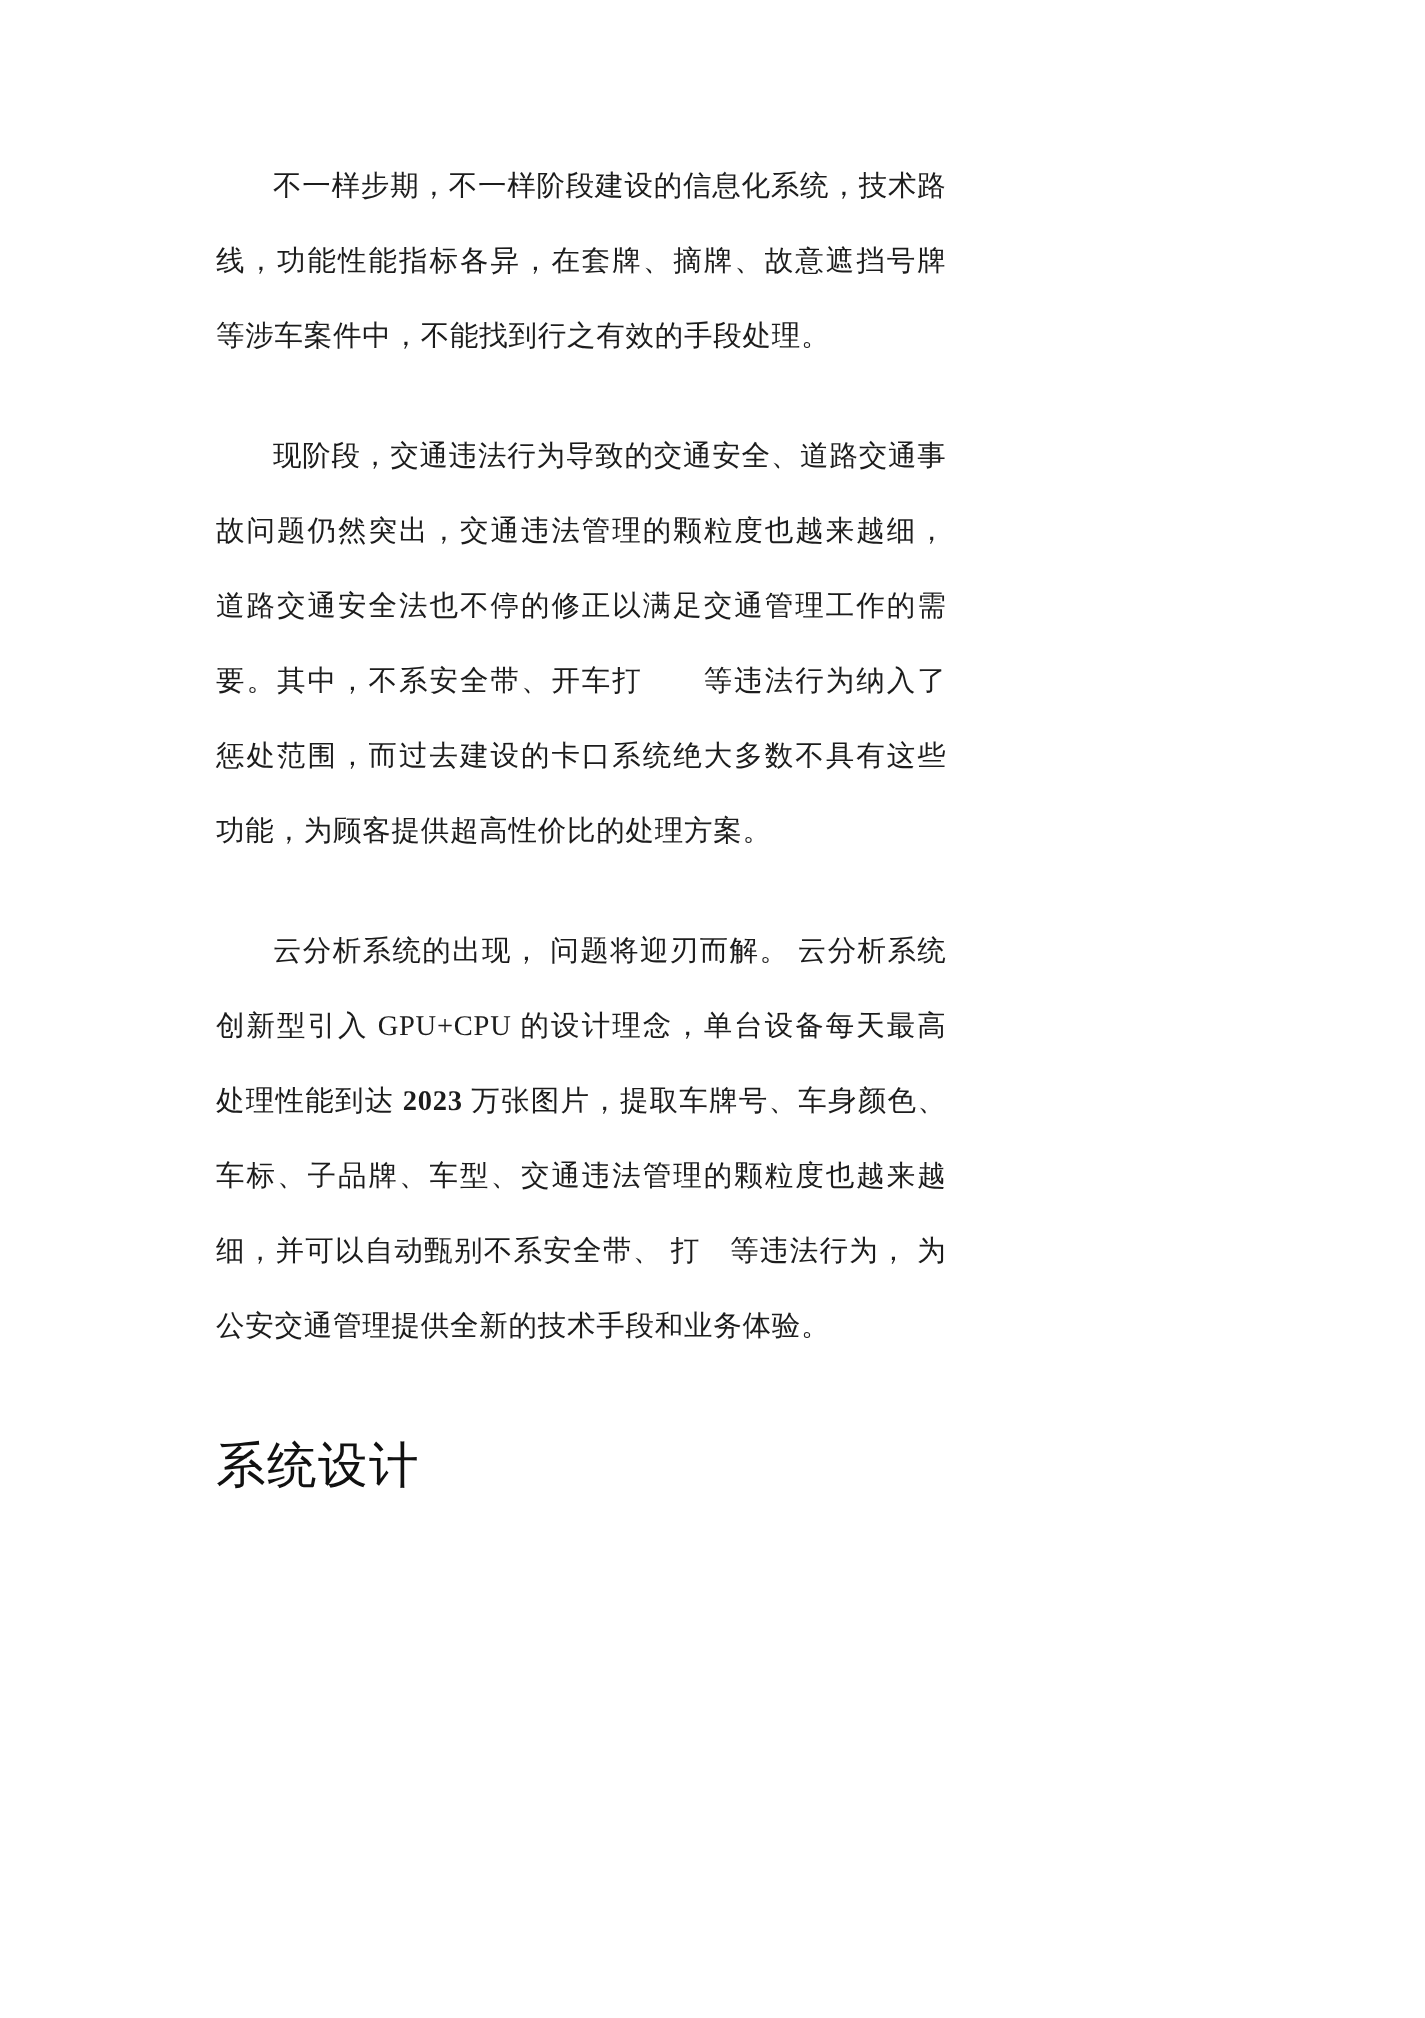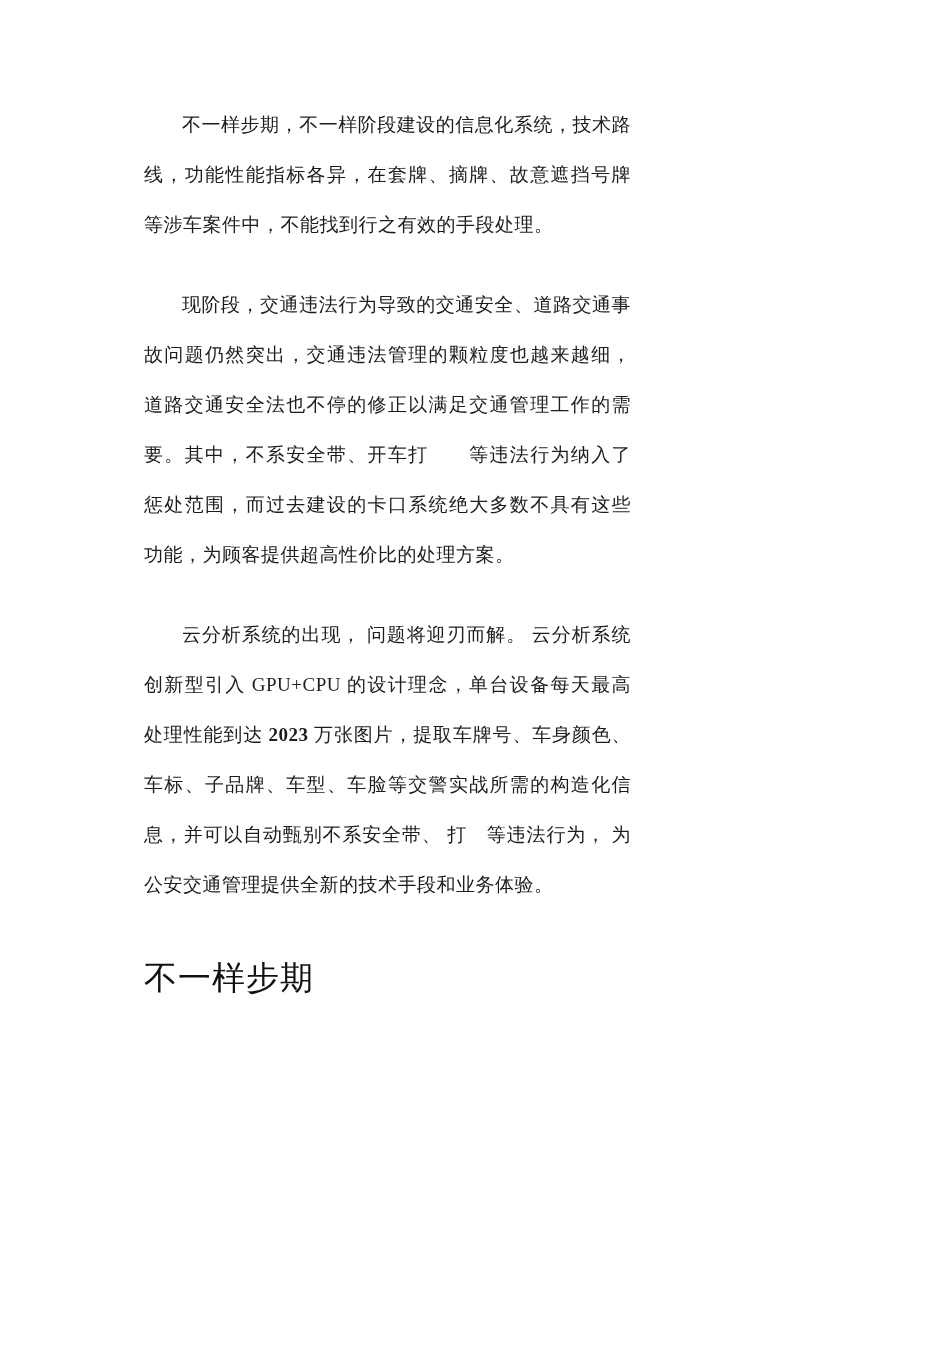--- a/index.html
+++ b/index.html
@@ -45,18 +45,18 @@
 </style>
 </head>
 <body>
 
 <div class="page">
 
   <p class="para">不一样步期，不一样阶段建设的信息化系统，技术路线，功能性能指标各异，在套牌、摘牌、故意遮挡号牌等涉车案件中，不能找到行之有效的手段处理。</p>
 
   <p class="para">现阶段，交通违法行为导致的交通安全、道路交通事故问题仍然突出，交通违法管理的颗粒度也越来越细， 道路交通安全法也不停的修正以满足交通管理工作的需要。其中，不系安全带、开车打　　等违法行为纳入了惩处范围，而过去建设的卡口系统绝大多数不具有这些功能，为顾客提供超高性价比的处理方案。</p>
 
-  <p class="para"><span>云分析系统的出现， 问题将迎刃而解。 云分析系统创新型引入 GPU+CPU 的设计理念，单台设备每天最高处理性能到达 </span><span class="bold-num">2023</span><span> 万张图片，提取车牌号、车身颜色、车标、子品牌、车型、车脸等交警实战所需的构造化信息，并可以自动甄别不系安全带、 打　等违法行为， 为公安交通管理提供全新的技术手段和业务体验。</span></p>
+  <p class="para"><span>云分析系统的出现， 问题将迎刃而解。 云分析系统创新型引入 GPU+CPU 的设计理念，单台设备每天最高处理性能到达 </span><span class="bold-num">2023</span><span> 万张图片，提取车牌号、车身颜色、车标、子品牌、车型、交通违法管理的颗粒度也越来越细，并可以自动甄别不系安全带、 打　等违法行为， 为公安交通管理提供全新的技术手段和业务体验。</span></p>
 
-  <h1 class="heading">不一样步期</h1>
+  <h1 class="heading">系统设计</h1>
 
 
 </div>
 
 </body></html>

